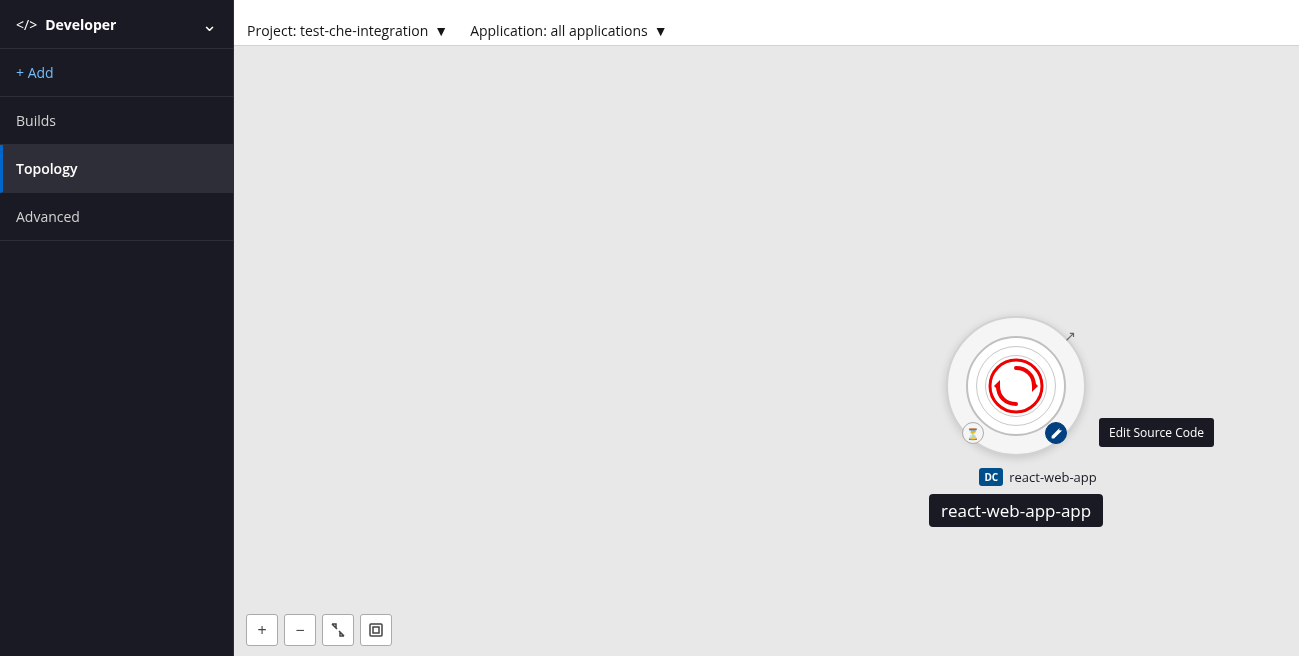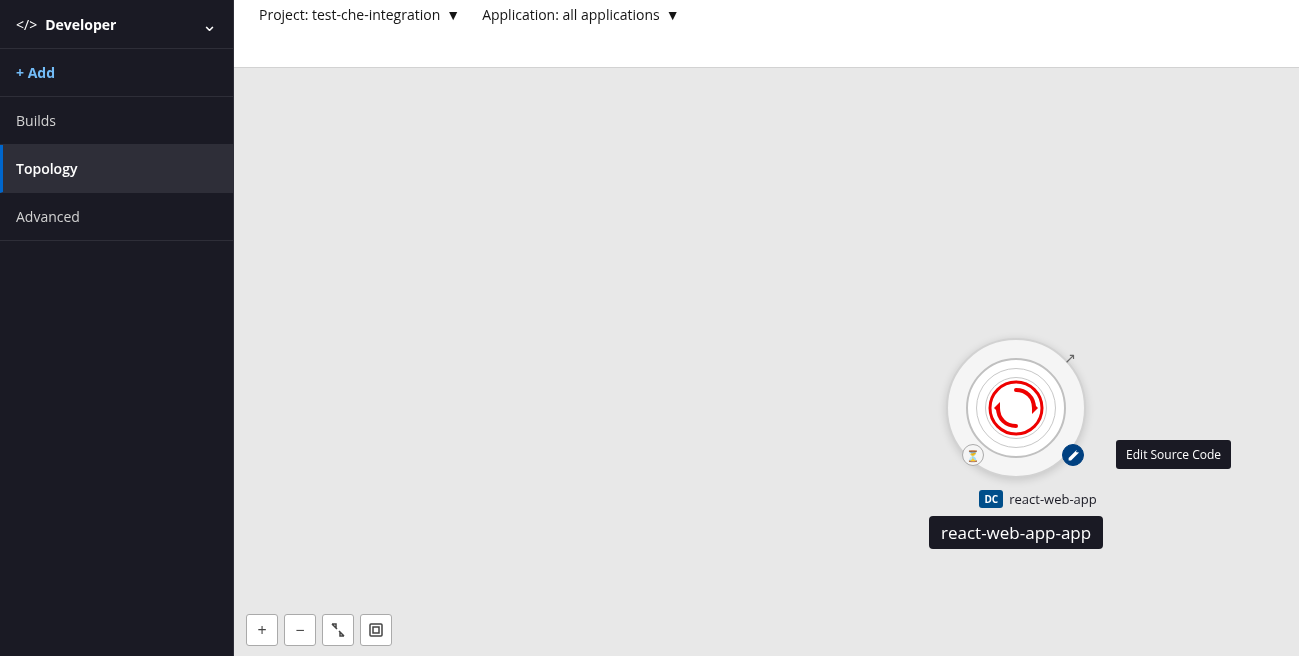--- a/index.html
+++ b/index.html
@@ -48,21 +48,20 @@
       color: #ffffff;
       font-size: 14px;
     }
 
     .sidebar-add {
       padding: 14px 16px;
       color: #73bcf7;
       font-size: 14px;
       cursor: pointer;
       border-bottom: 1px solid #2e2e38;
-      font-weight: bold;
     }
 
     .sidebar-item {
       padding: 14px 16px;
       color: #d2d2d2;
       font-size: 14px;
       cursor: pointer;
       border-bottom: 1px solid #2e2e38;
     }
 
@@ -209,26 +208,26 @@
       gap: 6px;
       color: #151515;
       font-size: 14px;
       cursor: pointer;
       padding: 4px 8px;
       border: 1px solid transparent;
       border-radius: 3px;
     }
 
     .content-header {
-      height: 68px;
+      height: 46px;
       background: #ffffff;
       border-bottom: 1px solid #d2d2d2;
       display: flex;
-      align-items: flex-start;
-      padding: 0 16px;
+      align-items: flex-end;
+      padding: 0 4px;
       gap: 4px;
       flex-shrink: 0;
     }
 
     
     .ring1 {
       position: absolute;
       width: 80px;
       height: 80px;
       border-radius: 50%;
@@ -255,21 +254,21 @@
       align-items: center;
       justify-content: center;
       font-size: 11px;
       color: #888;
       cursor: pointer;
     }
 
     .decorator-right {
       position: absolute;
       bottom: 10px;
-      right: 0;
+      right: 17px;
       width: 22px;
       height: 22px;
       border-radius: 50%;
       background: #004080;
       border: 1px solid #004080;
       display: flex;
       align-items: center;
       justify-content: center;
       font-size: 11px;
       color: #fff;

